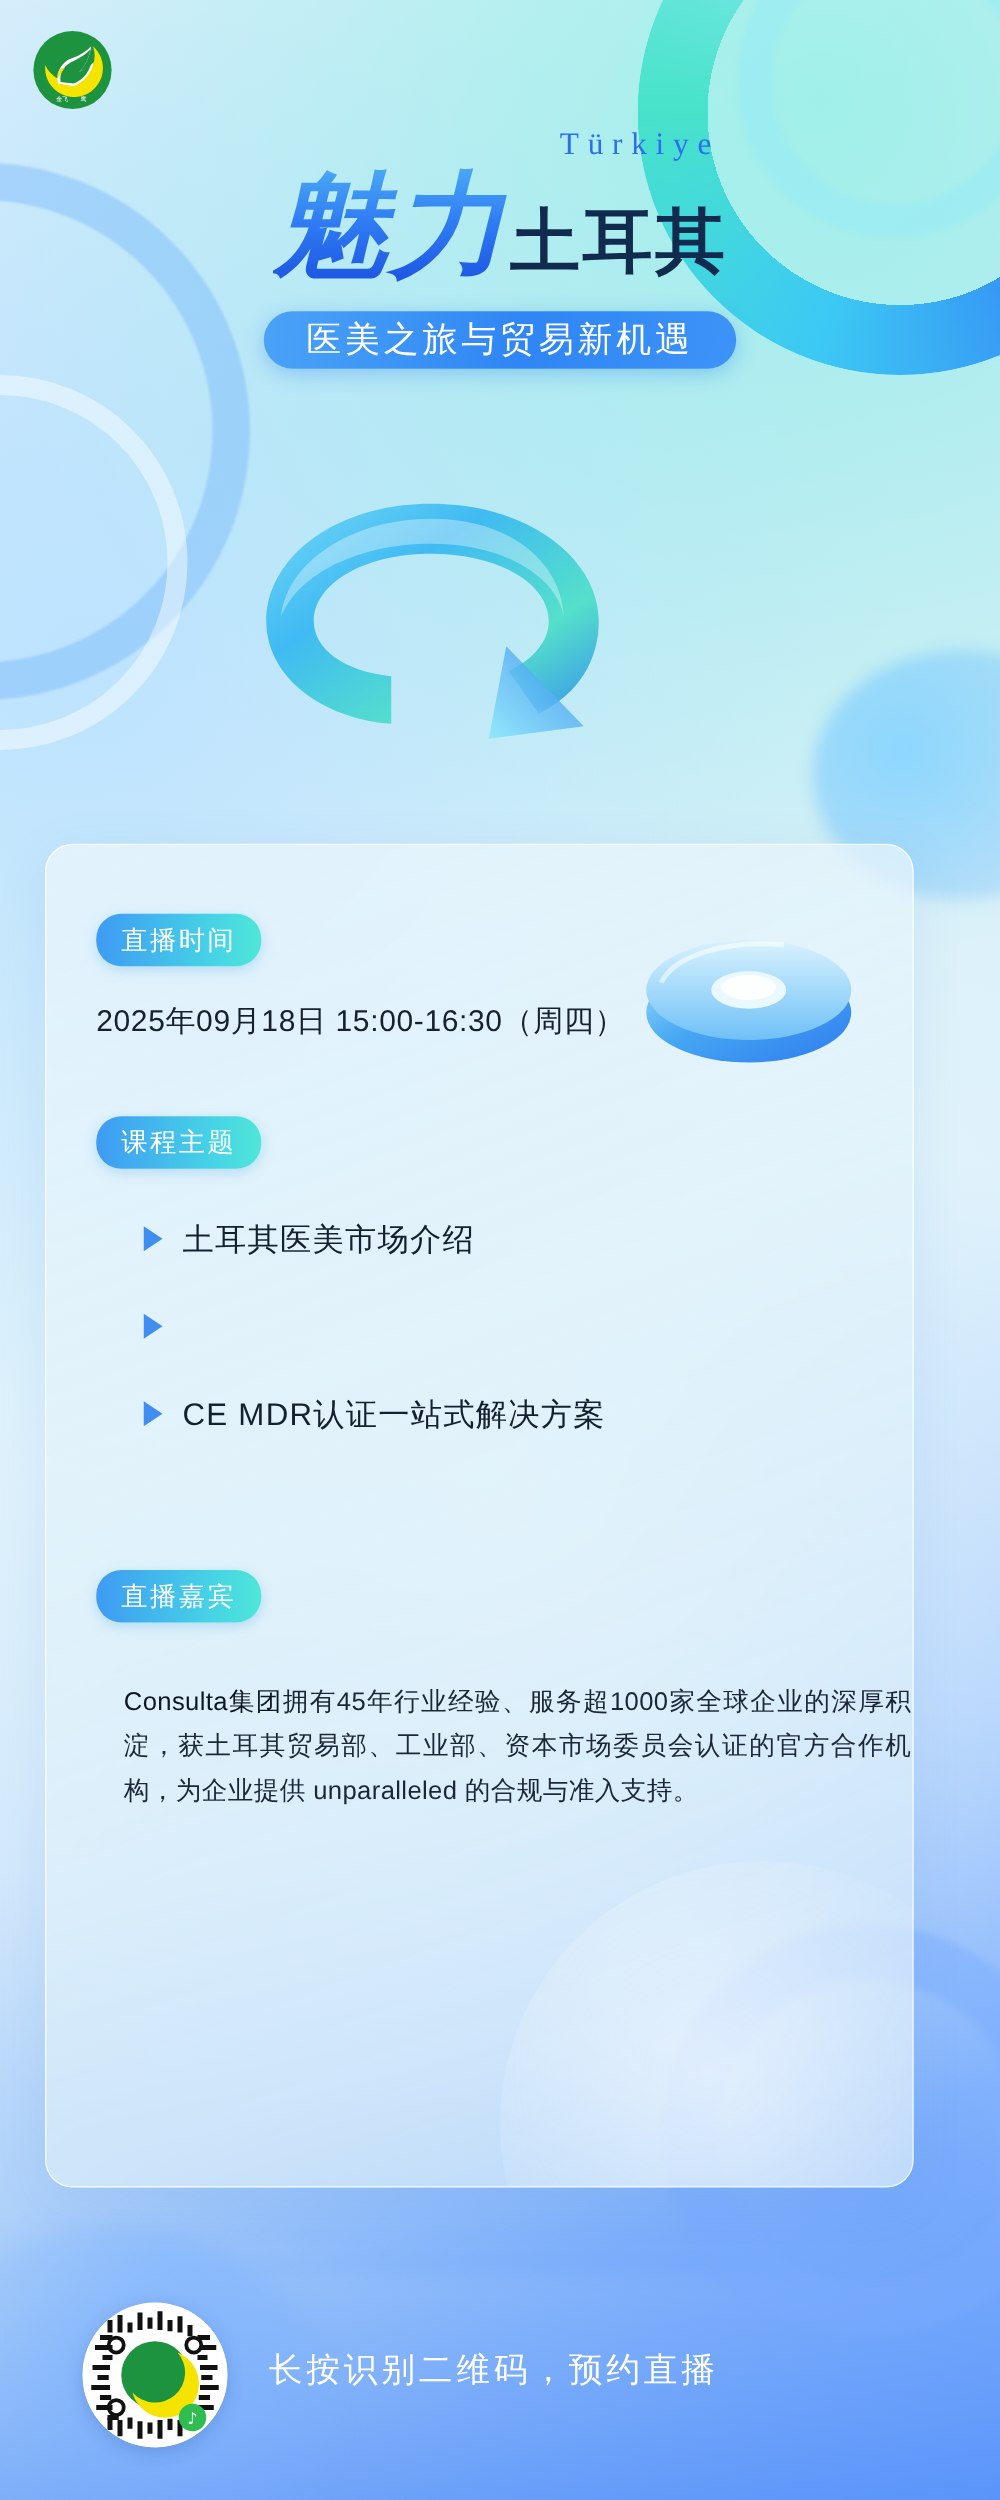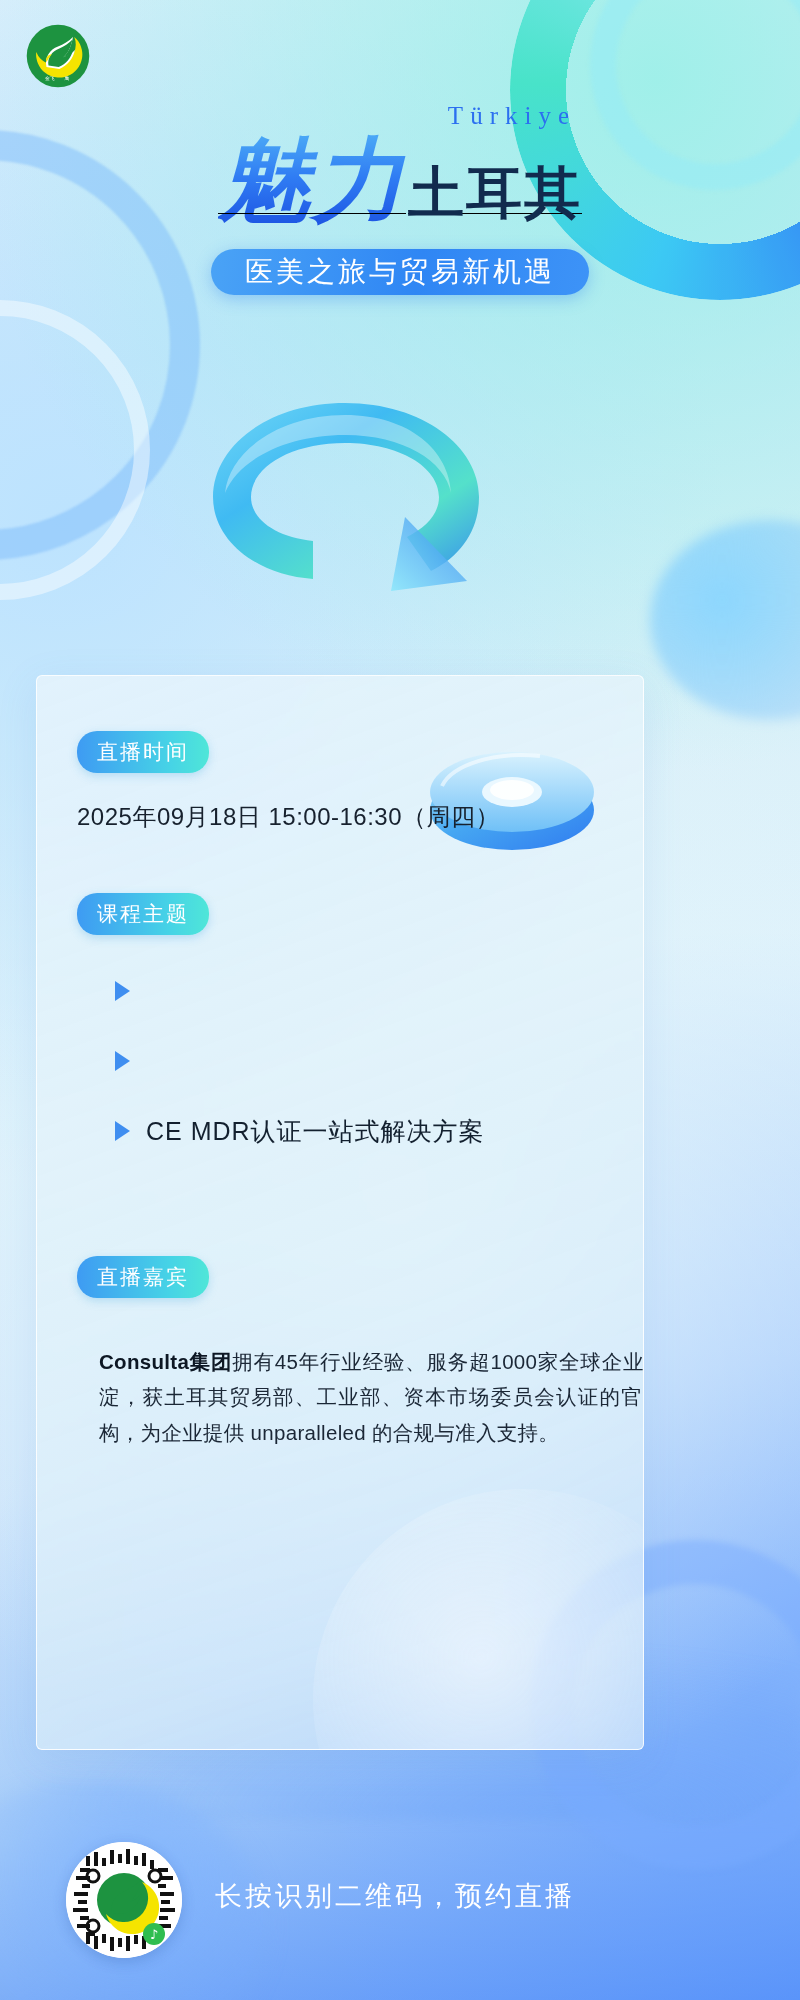--- a/index.html
+++ b/index.html
@@ -65,21 +65,21 @@
     bottom:180px;left:0;width:800px;height:200px;
     background:radial-gradient(ellipse at 70% 100%,rgba(110,165,250,.5),transparent 62%);
     filter:blur(6px);
   }
 
   
   .logo{position:absolute;top:22px;left:24px;width:68px;height:68px;}
 
   
   .headline{position:absolute;top:135px;left:0;width:800px;text-align:center;}
-  .hl-row{position:relative;display:inline-block;line-height:1;text-decoration:underline;}
+  .hl-row{position:relative;display:inline-block;line-height:1;}
   .hl-mei{
     font-family:"DejaVu Sans","Liberation Sans",sans-serif;
     font-size:92px;font-weight:bold;letter-spacing:2px;
     background:linear-gradient(180deg,#4fb0f7 0%,#2f7bf3 48%,#1a4fe0 100%);
     -webkit-background-clip:text;background-clip:text;color:transparent;
     font-style:italic;
   }
   .hl-tur{
     font-family:"DejaVu Sans","Liberation Sans",sans-serif;
     font-size:56px;font-weight:bold;letter-spacing:2px;color:#112b4e;
@@ -96,22 +96,22 @@
     background:linear-gradient(100deg,#4aa3f6 0%,#2f86f4 55%,#3d93f7 100%);
     color:#fff;font-size:28px;letter-spacing:3px;font-weight:500;
     box-shadow:0 4px 16px rgba(50,130,240,.35);
   }
 
   
   .arrow-wrap{position:absolute;top:385px;left:195px;width:300px;height:220px;}
 
   
   .card{
-    position:absolute;left:36px;top:675px;width:608px;height:1075px;
-    border-radius:6px;
+    position:absolute;left:36px;top:675px;width:695px;height:1075px;
+    border-radius:22px;
     background:linear-gradient(160deg,rgba(233,245,252,.80) 0%,rgba(225,242,250,.70) 45%,rgba(222,240,250,.62) 100%);
     border:1px solid rgba(255,255,255,.85);
     box-shadow:0 10px 40px rgba(80,140,210,.12);
     backdrop-filter:blur(2px);
     overflow:hidden;
   }
   .card-shine{
     position:absolute;right:-90px;bottom:-160px;width:420px;height:420px;border-radius:50%;
     background:radial-gradient(circle at 40% 40%,rgba(255,255,255,.5),transparent 65%);
     pointer-events:none;
@@ -142,21 +142,21 @@
     flex:0 0 auto;
   }
   .topic-text{font-size:25px;color:#13202f;letter-spacing:1px;}
 
   .sec-guest{position:absolute;left:40px;top:580px;}
   .paras{position:absolute;left:62px;top:668px;width:630px;}
   .para{
     font-size:20.5px;line-height:1.72;color:#1b2736;letter-spacing:.3px;
     margin-bottom:22px;text-align:justify;
   }
-  .para b{font-weight:bold;color:#0d1724;}
+  .para b{font-weight:normal;color:#0d1724;}
 
   
   .footer{position:absolute;left:0;bottom:0;width:800px;height:180px;}
   .qr{
     position:absolute;left:66px;top:22px;width:116px;height:116px;border-radius:50%;
     background:#fff;box-shadow:0 4px 14px rgba(20,60,140,.2);
     overflow:hidden;
   }
   .footer-text{
     position:absolute;left:215px;top:58px;
@@ -250,20 +250,21 @@
       <span class="badge">直播时间</span>
     </div>
     <div class="time-text">2025年09月18日 15:00-16:30（周四）</div>
 
     <div class="sec-topic">
       <span class="badge">课程主题</span>
     </div>
     <div class="topics">
       <div class="topic-item">
         <span class="tri"></span>
+        <span class="topic-text">土耳其医美市场介绍</span>
       </div>
       <div class="topic-item">
         <span class="tri"></span>
       </div>
       <div class="topic-item">
         <span class="tri"></span>
         <span class="topic-text">CE MDR认证一站式解决方案</span>
       </div>
     </div>
 

